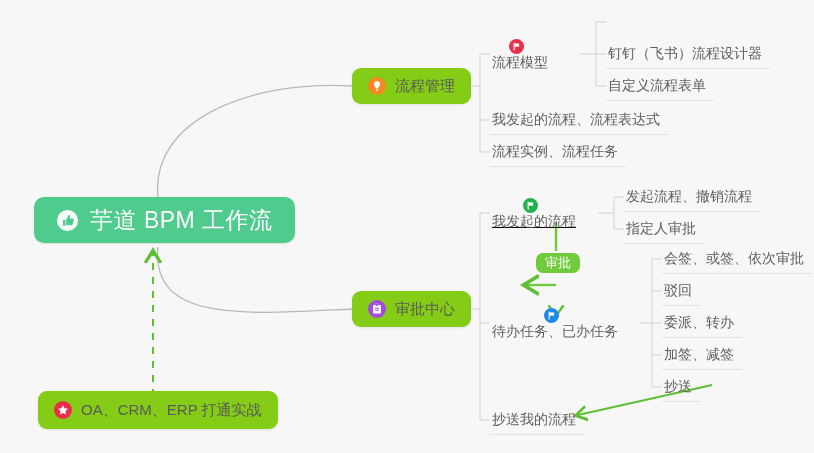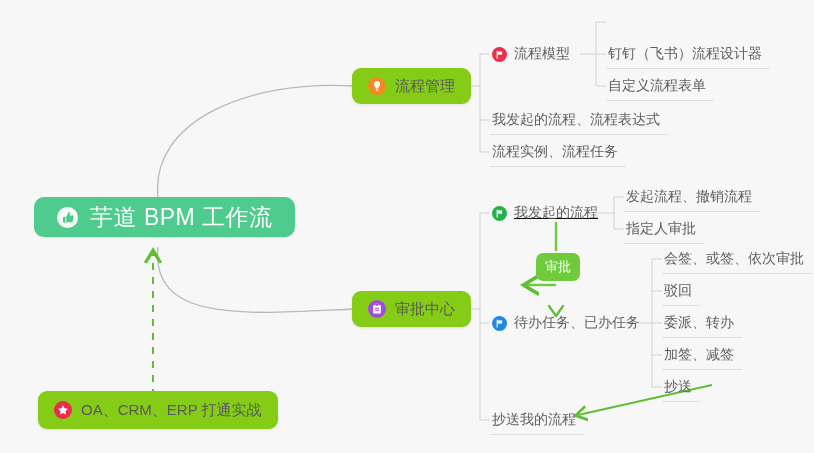--- a/index.html
+++ b/index.html
@@ -20,21 +20,21 @@
     box-sizing:border-box;
     white-space:nowrap;
   }
   .node .lbl{display:inline-block;}
 
   
   .root{
     background:#4ECB8D;
     border-radius:10px;
     padding:0 22px;
-    height:40px;
+    height:46px;
     box-shadow:0 1px 2px rgba(0,0,0,.10);
   }
   .root .lbl{
     color:#ffffff;font-size:23px;letter-spacing:.5px;
   }
 
   
   .card{
     background:#84cc16;
     border-radius:9px;
@@ -45,31 +45,31 @@
   }
   .card .lbl{color:#5a5a5a;font-size:15px;}
 
   
   .leaf{
     height:30px;
     padding:0 8px 0 2px;
     border-bottom:1px solid #e0e0e0;
   }
   .leaf .lbl{color:#5e5e5e;font-size:14px;}
-  .leaf.no-rule{border-bottom:none;}
+  .leaf.no-rule{border-bottom:none;flex-direction:column;}
 
   
   .leaf.icon-leaf{padding-left:2px;}
 
   
   .badge-green{
     position:absolute;
     background:#6FCB3C;
     border-radius:7px;
-    height:28px;padding:0 9px;
+    height:20px;padding:0 9px;
     display:flex;align-items:center;justify-content:center;
   }
   .badge-green .lbl{color:#fff;font-size:13px;}
 
   
   .ico{
     width:18px;height:18px;border-radius:50%;
     margin-right:9px;flex:0 0 auto;
     display:flex;align-items:center;justify-content:center;
   }

